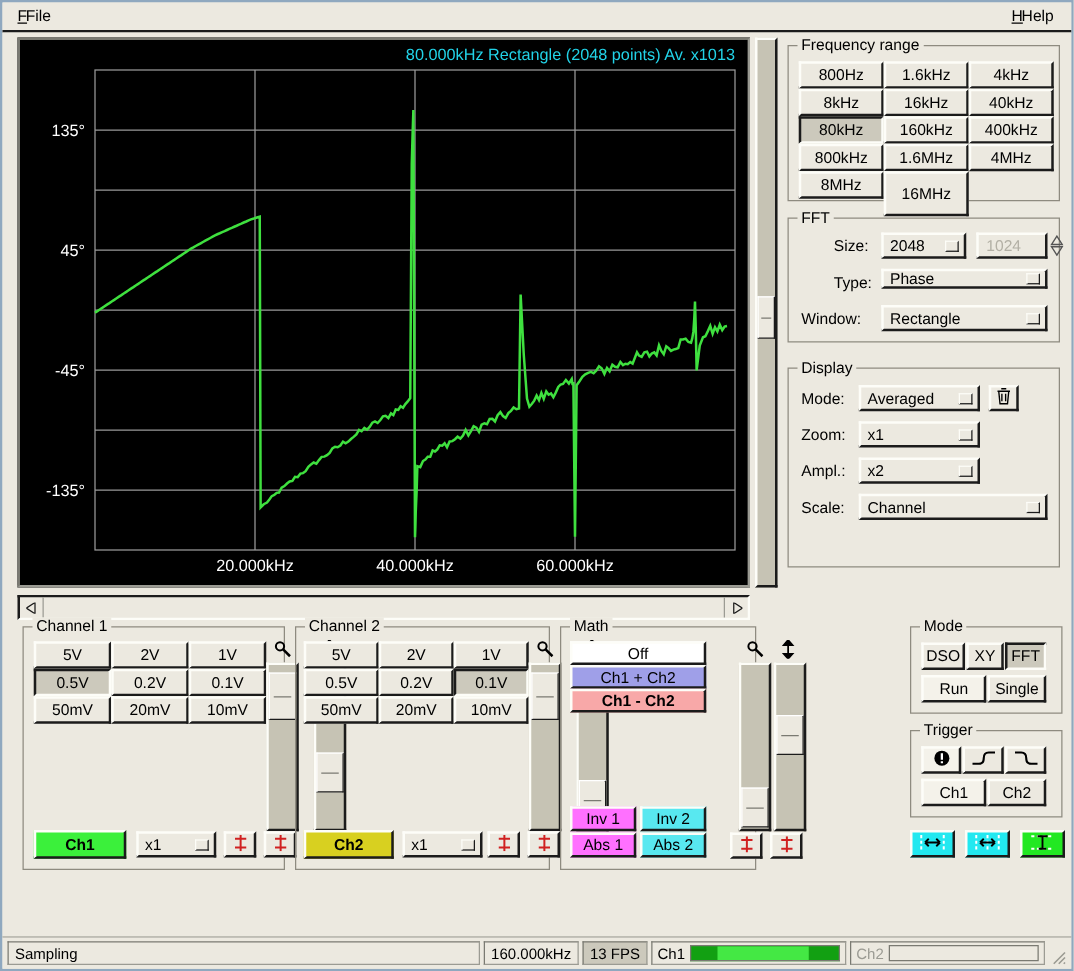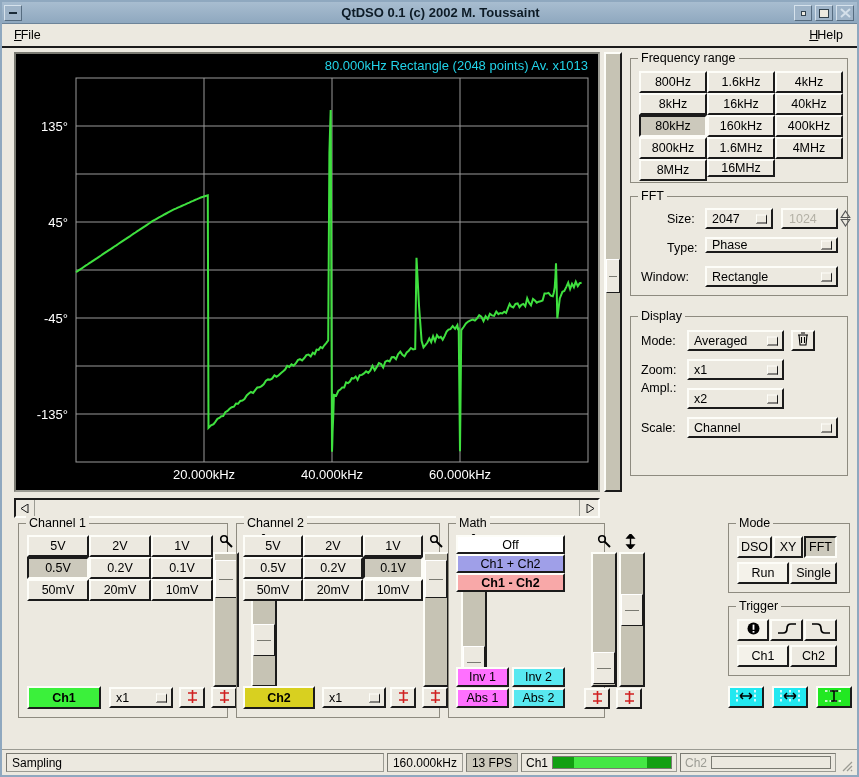--- a/index.html
+++ b/index.html
@@ -226,39 +226,20 @@
   .meter.off .lab { color: #9b9b93; }
 
   
   #grip { width: 14px; display: flex; align-items: flex-end; justify-content: flex-end; }
 </style>
 </head>
 <body>
 
 <div id="window">
 
-  <div id="titlebar">
-    <div class="tb-btn" id="tb-left">
-      <span class="glyph" style="width:8px;height:2px;background:#1b2b38;"></span>
-    </div>
-    <div id="title-text">QtDSO 0.1 (c) 2002 M. Toussaint</div>
-    <div id="tb-right">
-      <div class="tb-btn">
-        <span class="glyph" style="width:5px;height:5px;background:#ece9e0;border:1px solid #31414d;"></span>
-      </div>
-      <div class="tb-btn">
-        <span class="glyph" style="width:10px;height:9px;background:#ece9e0;border:1px solid #31414d;"></span>
-      </div>
-      <div class="tb-btn">
-        <svg width="11" height="10" viewBox="0 0 11 10">
-            <path d="M1 1 L10 9 M10 1 L1 9" stroke="#d4e0ea" stroke-width="2" fill="none"></path>
-          </svg>
-      </div>
-    </div>
-  </div>
 
   <div id="menubar">
     <div class="menu-item"><u>F</u><span style="margin-left:-1px">File</span></div>
     <div class="menu-item" id="menu-help"><u>H</u><span style="margin-left:-1px">Help</span></div>
   </div>
 
   <div id="body-area">
 
     <div id="scope-wrap">
       <div id="scope">
@@ -350,31 +331,31 @@
           </div>
           <div class="btn" style="height: 22px;">
             <span>1.6MHz</span>
           </div>
           <div class="btn" style="height: 22px;">
             <span>4MHz</span>
           </div>
           <div class="btn" style="height: 22px;">
             <span>8MHz</span>
           </div>
-          <div class="btn" style="height: 18px;">
+          <div class="btn" style="height: 36px;">
             <span>16MHz</span>
           </div>
         </div>
     </div>
 
     <div class="group" style="left:628px; top:148px; width:218px; height:100px;">
       <div class="legend">FFT</div>
       <div class="lbl" style="left:36px; top:15px;">Size:</div>
       <div class="combo" style="position:absolute; left:74px; top:11px; width:68px; height:21px;">
-        <span>2047</span>
+        <span>2048</span>
         <span class="arrow-box"></span>
       </div>
       <div class="spin" style="position:absolute; left:150px; top:11px; width:57px; height:21px;">
         <span>1024</span>
         <span class="spin-arrows">
           <svg width="11" height="18" viewBox="0 0 11 18">
               <path d="M5.5 1 L10 8 L1 8 Z" fill="none" stroke="#555" stroke-width="1.2"></path>
               <path d="M5.5 17 L10 10 L1 10 Z" fill="none" stroke="#555" stroke-width="1.2"></path>
             </svg>
         </span>
@@ -403,21 +384,21 @@
           <svg width="12" height="14" viewBox="0 0 12 14">
               <path d="M1 3 h10 M4 1 h4 M2 3 l1 10 h6 l1 -10 M4.5 5 v6 M7.5 5 v6" stroke="#000" stroke-width="1.1" fill="none"></path>
             </svg>
         </span>
       </div>
       <div class="lbl" style="left:10px; top:46px;">Zoom:</div>
       <div class="combo" style="position:absolute; left:56px; top:42px; width:97px; height:21px;">
         <span>x1</span>
         <span class="arrow-box"></span>
       </div>
-      <div class="lbl" style="left:10px; top:64px;">Ampl.:</div>
+      <div class="lbl" style="left:10px; top:75px;">Ampl.:</div>
       <div class="combo" style="position:absolute; left:56px; top:71px; width:97px; height:21px;">
         <span>x2</span>
         <span class="arrow-box"></span>
       </div>
       <div class="lbl" style="left:10px; top:104px;">Scale:</div>
       <div class="combo" style="position:absolute; left:56px; top:100px; width:151px; height:21px;">
         <span>Channel</span>
         <span class="arrow-box"></span>
       </div>
     </div>

